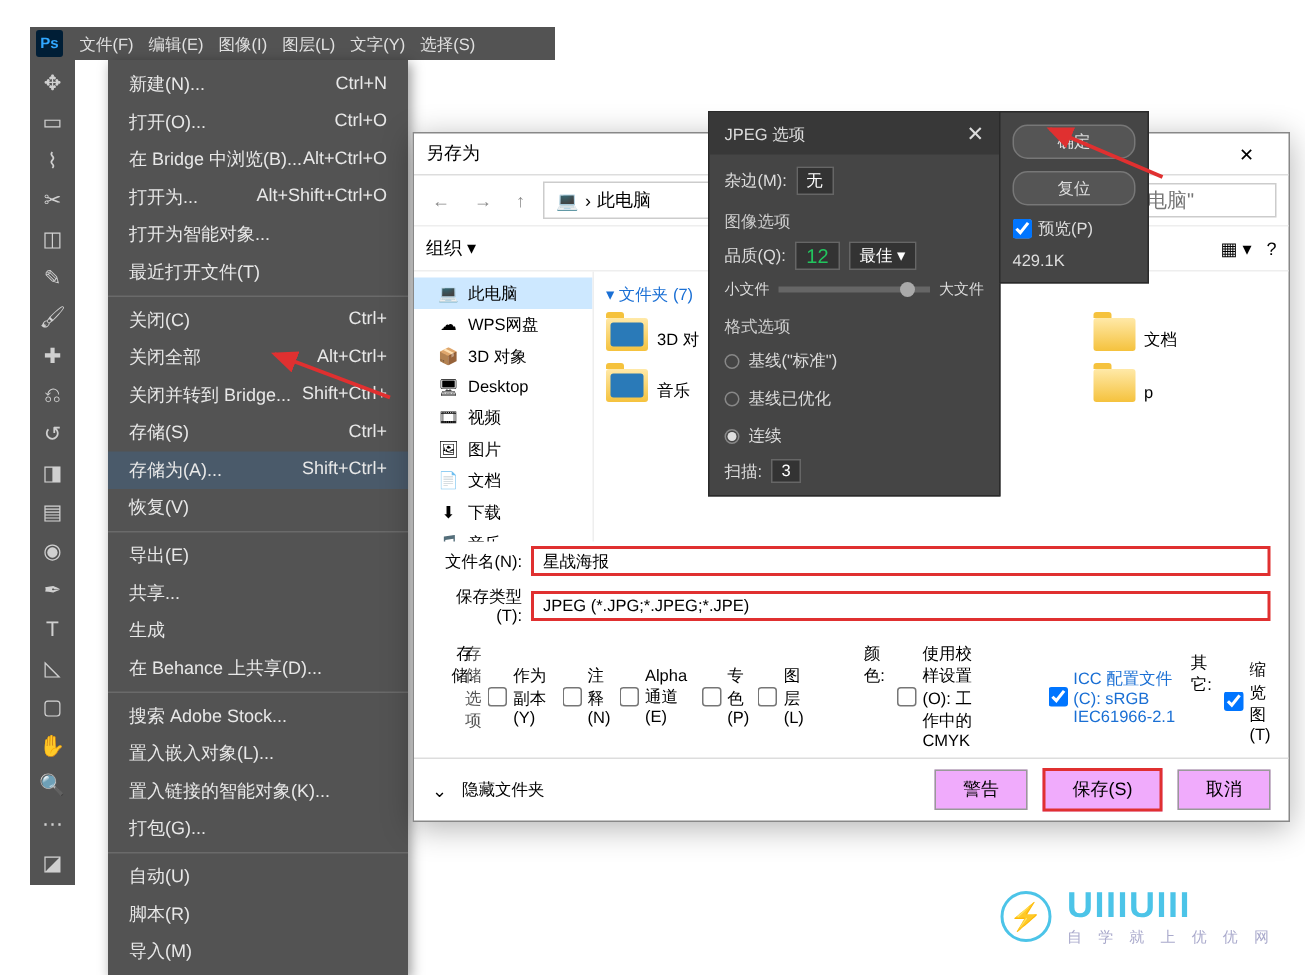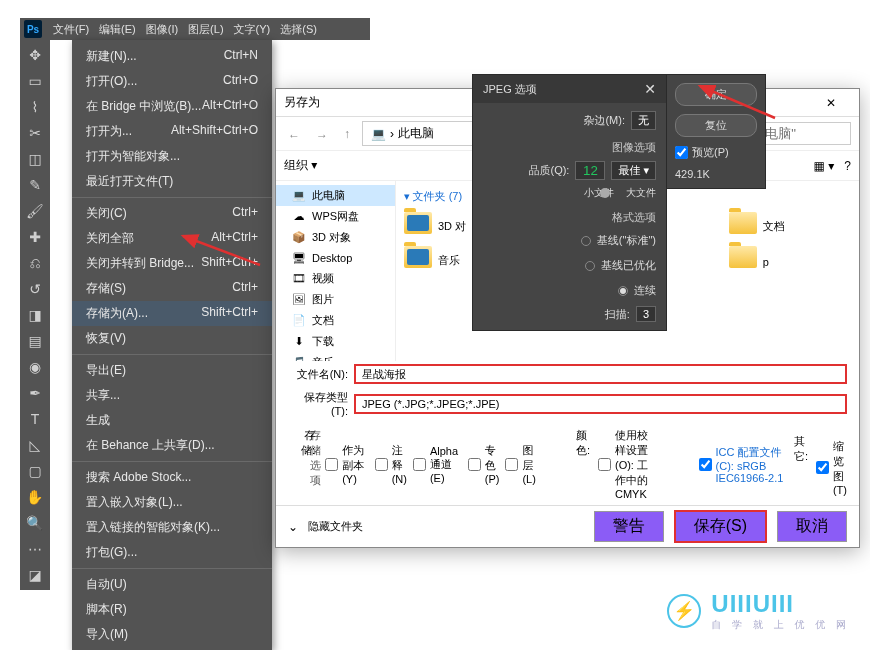--- a/index.html
+++ b/index.html
@@ -39,25 +39,25 @@
 .input-row .field { flex: 1; padding: 2px 6px; border: 1px solid #999; font-size: 11px; }
 .red-box { border: 2px solid #e03030 !important; }
 .save-options { padding: 8px 12px 8px 80px; font-size: 11px; display: flex; gap: 40px; }
 .save-col { display: flex; flex-direction: row; gap: 6px; }
 .chk { display: flex; align-items: center; gap: 4px; }
 .chk input { margin: 0; }
 .link-text { color: #1a6fd4; }
 .dlg-footer { position: absolute; bottom: 0; left: 0; right: 0; height: 42px; border-top: 1px solid #ddd; display: flex; align-items: center; padding: 0 12px; gap: 10px; }
 .dlg-footer .hide-folders { font-size: 11px; cursor: pointer; }
 .dlg-footer .spacer { flex: 1; }
-.btn { padding: 4px 18px; border: 1px solid #999; background: #8b5cf6; font-size: 16px; cursor: pointer; }
+.btn { padding: 4px 18px; border: 1px solid #999; background: #f0abfc; font-size: 12px; cursor: pointer; }
 .jpeg-dialog { position: absolute; top: 74px; left: 472px; width: 195px; background: #454545; color: #ddd; border: 1px solid #2a2a2a; font-size: 11px; z-index: 10; }
 .jpeg-title { display: flex; align-items: center; padding: 6px 10px; background: #383838; }
 .jpeg-title .close { margin-left: auto; cursor: pointer; font-size: 14px; }
-.jpeg-body { padding: 8px 10px; display: flex; flex-direction: column; gap: 6px; align-items: flex-end; }
+.jpeg-body { padding: 8px 10px; display: flex; flex-direction: column; gap: 6px; }
 .jpeg-row { display: flex; align-items: center; gap: 6px; }
 .jpeg-input { width: 30px; background: #333; border: 1px solid #666; color: #22c55e; padding: 1px 3px; text-align: center; }
 .jpeg-select { background: #333; border: 1px solid #666; color: #fff; padding: 1px 6px; }
 .jpeg-slider { flex: 1; height: 4px; background: #666; position: relative; }
 .jpeg-slider::after { content: ''; position: absolute; right: 10px; top: -3px; width: 10px; height: 10px; background: #aaa; border-radius: 50%; }
 .jpeg-section { margin-top: 4px; color: #ccc; }
 .radio-item { display: flex; align-items: center; gap: 6px; padding: 2px 0; }
 .radio-dot { width: 10px; height: 10px; border: 1px solid #888; border-radius: 50%; }
 .radio-dot.checked::after { content: ''; display: block; width: 6px; height: 6px; background: #ddd; border-radius: 50%; margin: 1px; }
 .jpeg-side { position: absolute; top: 74px; left: 666px; width: 100px; background: #454545; color: #ddd; border: 1px solid #2a2a2a; padding: 8px; font-size: 11px; z-index: 10; display: flex; flex-direction: column; gap: 8px; }

